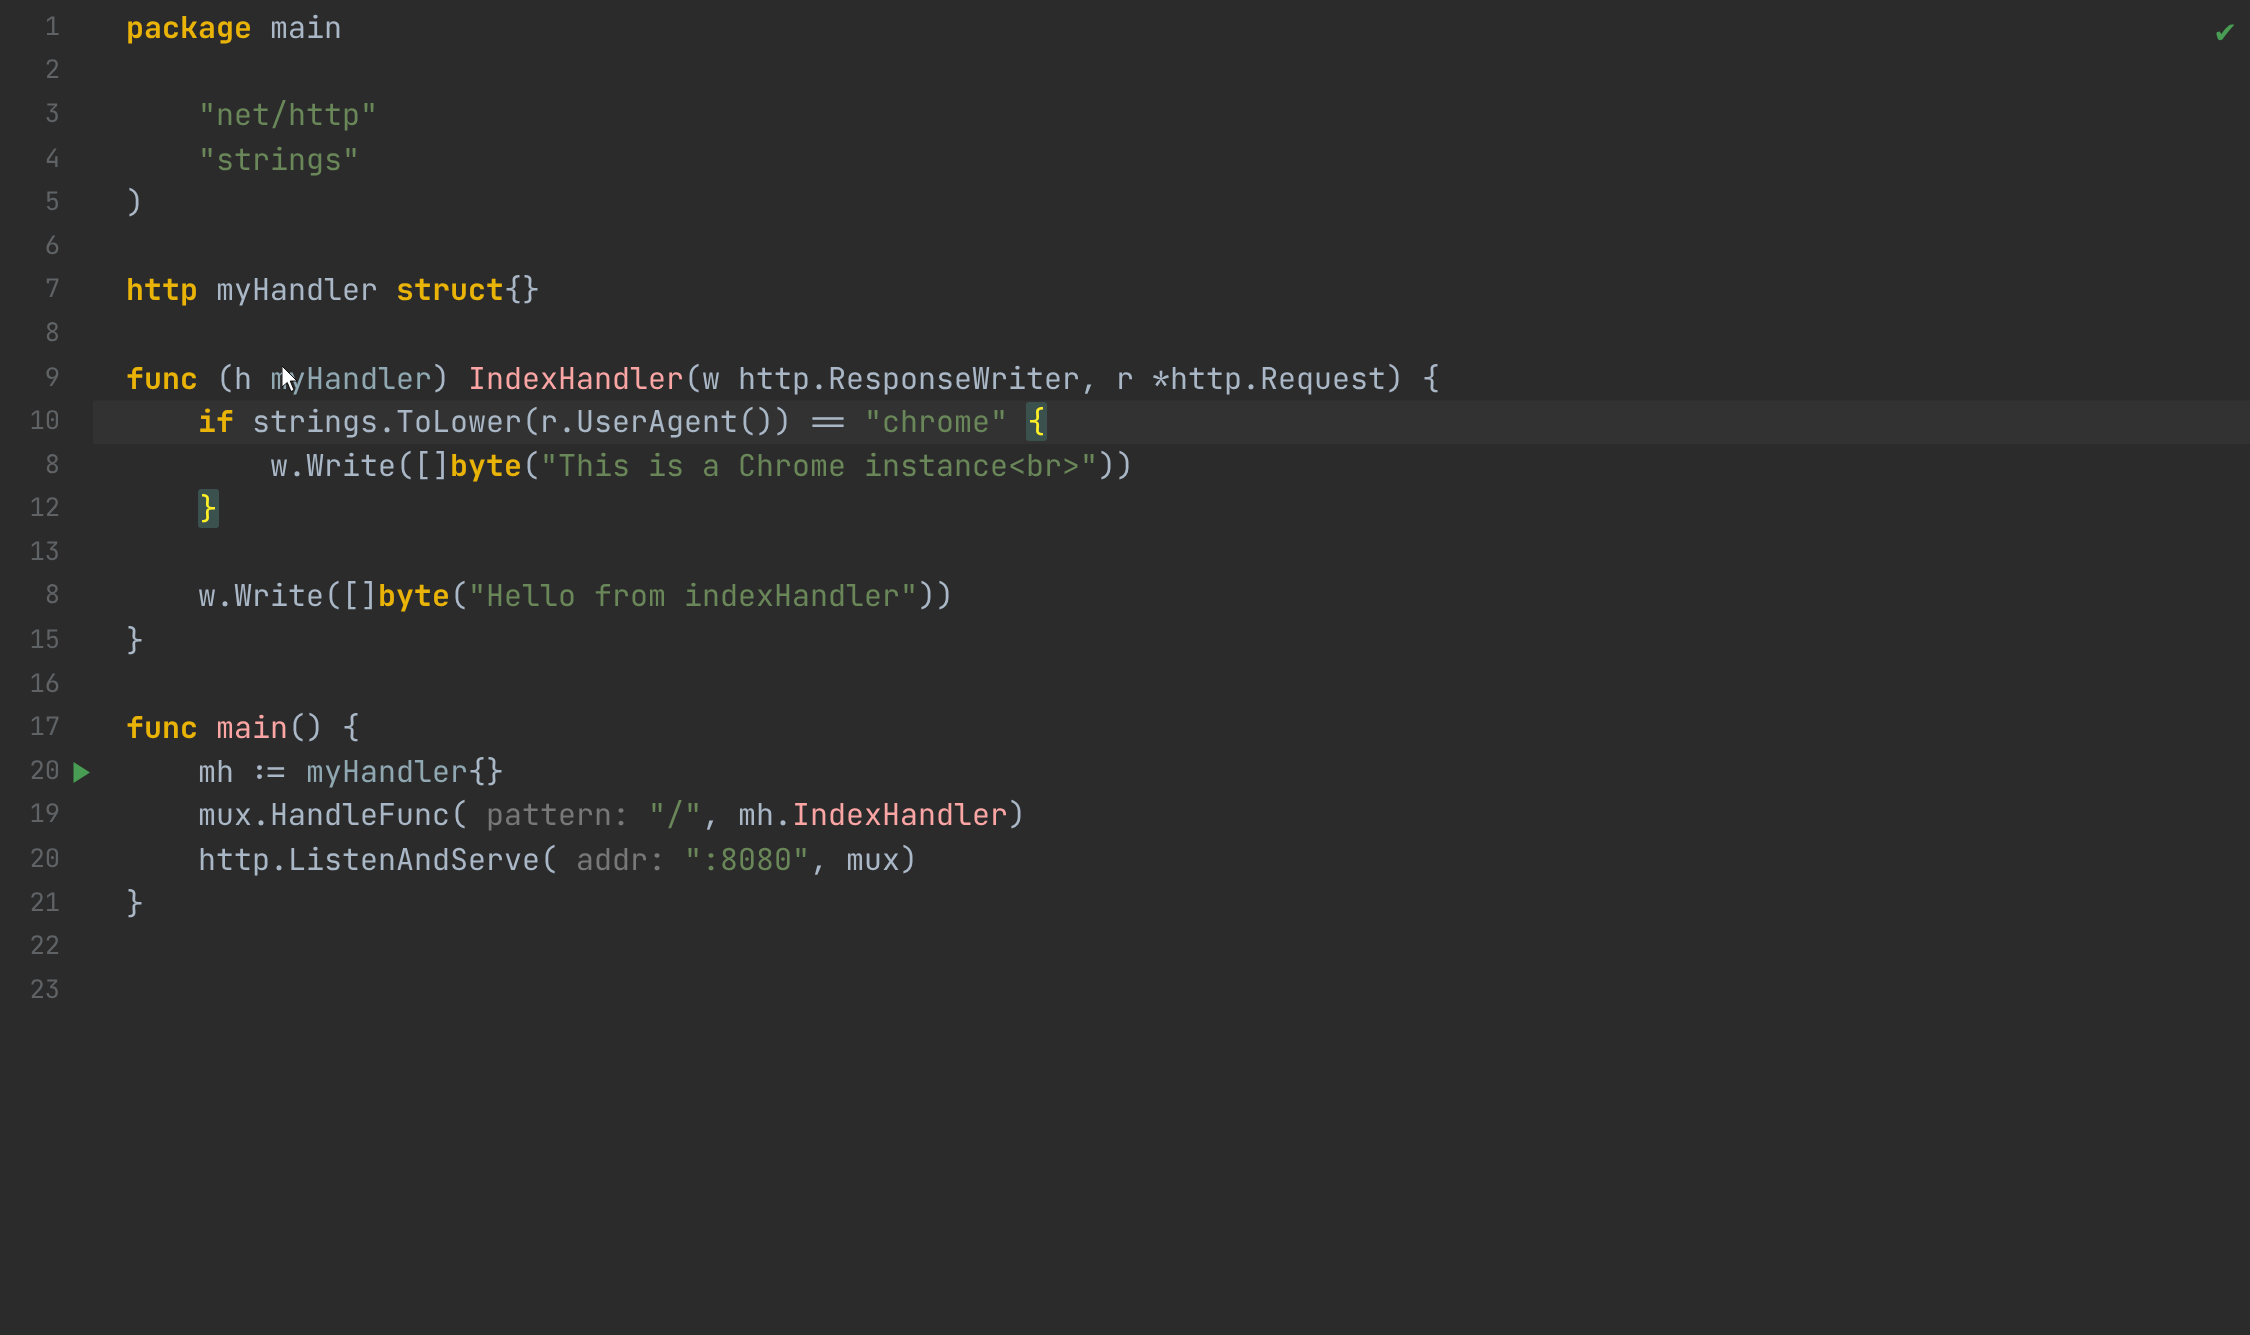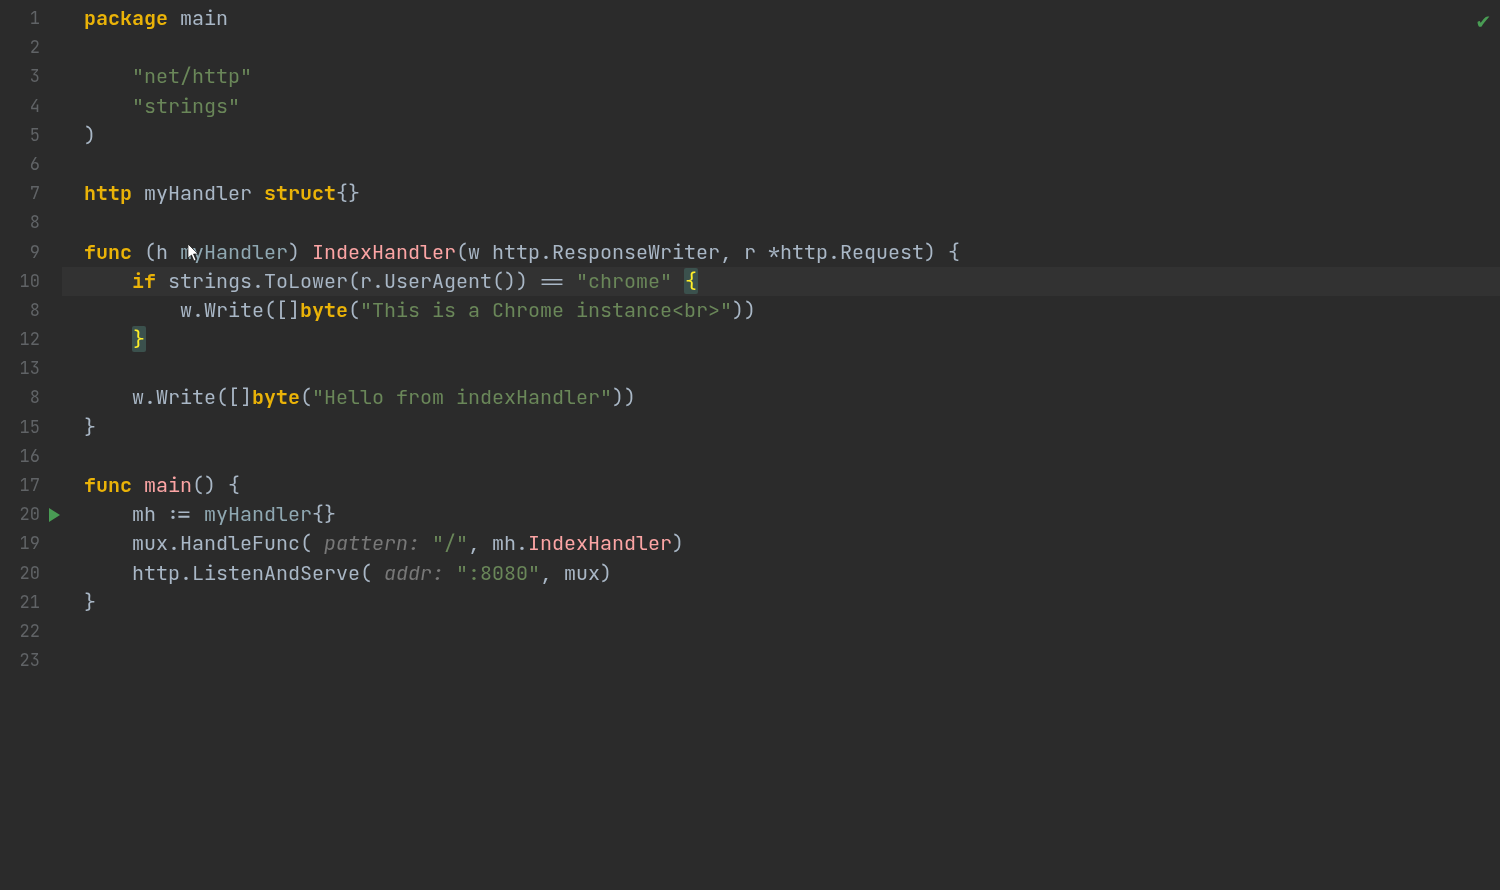--- a/index.html
+++ b/index.html
@@ -54,21 +54,21 @@
     color: #a9b7c6;
     position: relative;
     padding-left: 22px;
   }
   .hl-line { background: #323232; }
   .kw { color: #eab308; font-weight: 600; }
   .ident { color: #a9b7c6; }
   .typ { color: #8fa8b2; }
   .str { color: #6a8759; }
   .func { color: #fca5a5; }
-  .hint { color: #787878; font-style: italic; }
+  .hint { color: #787878; }
   .brace-hl { background: #3b514d; color: #ffef28; border-radius:2px; padding:0 1px;}
   .check-icon {
     position: absolute;
     top: 6px; right: 10px;
     color: #499c54;
     font-size: 22px;
     font-weight: bold;
   }
   .cursor-ptr {
     position: absolute;

